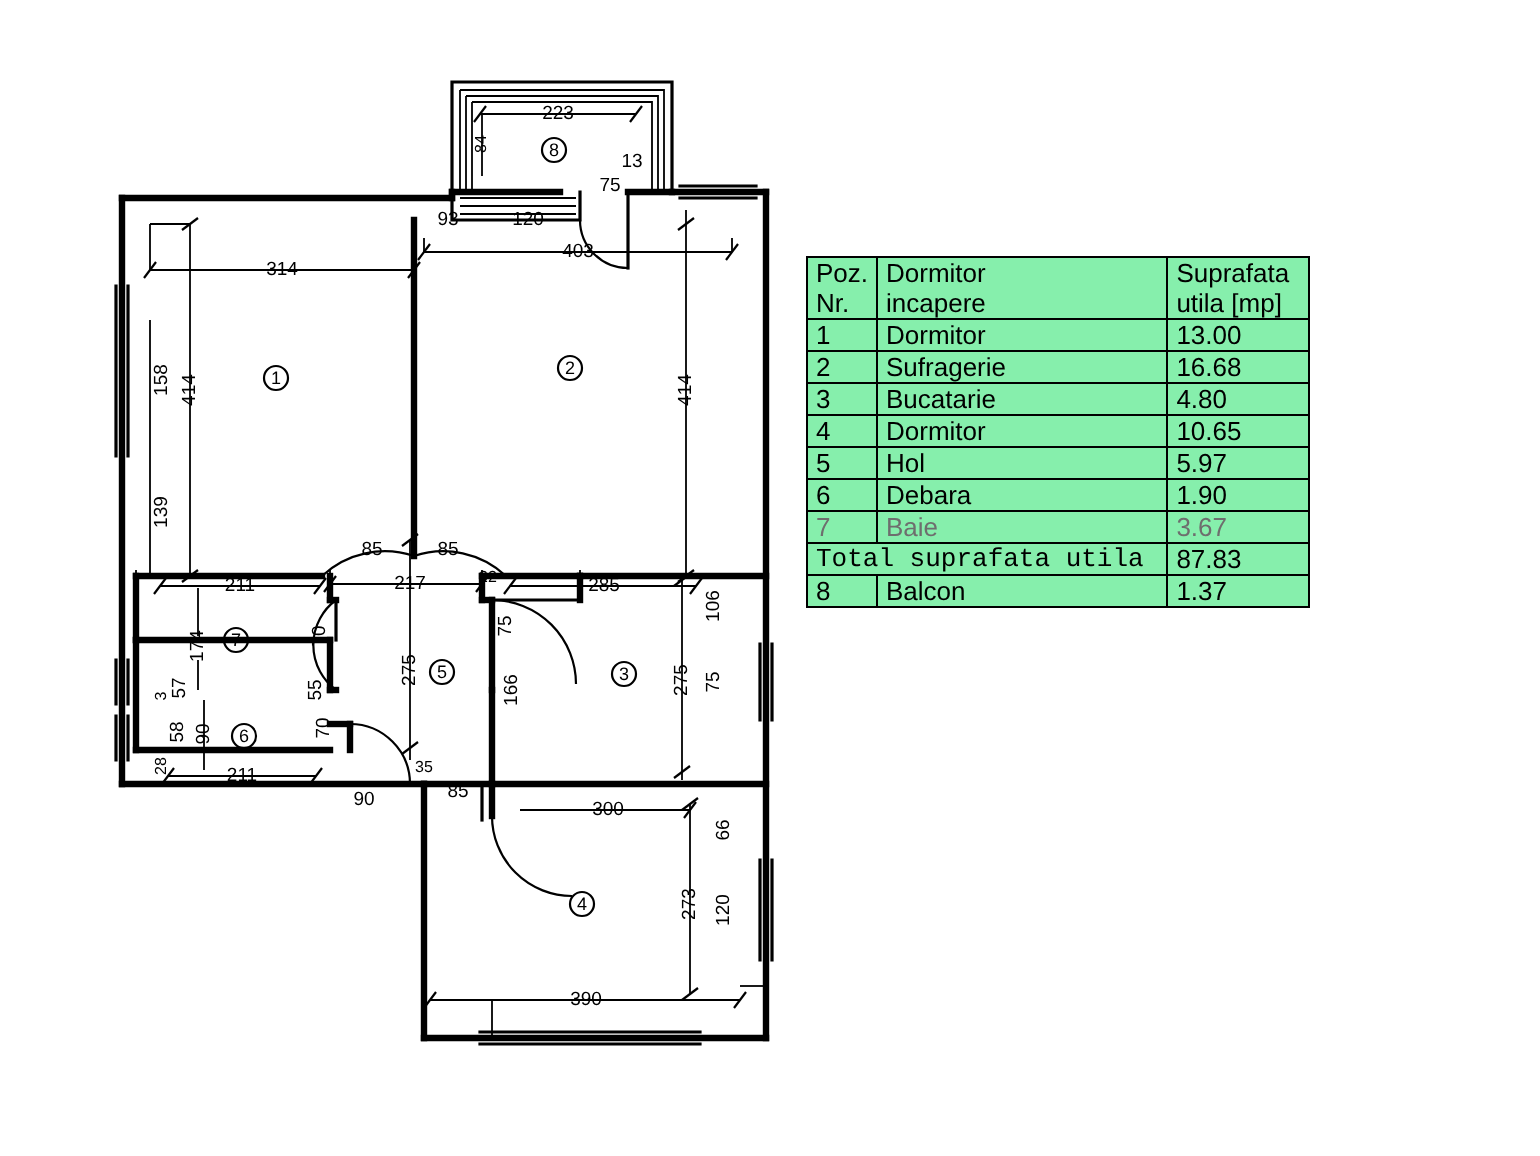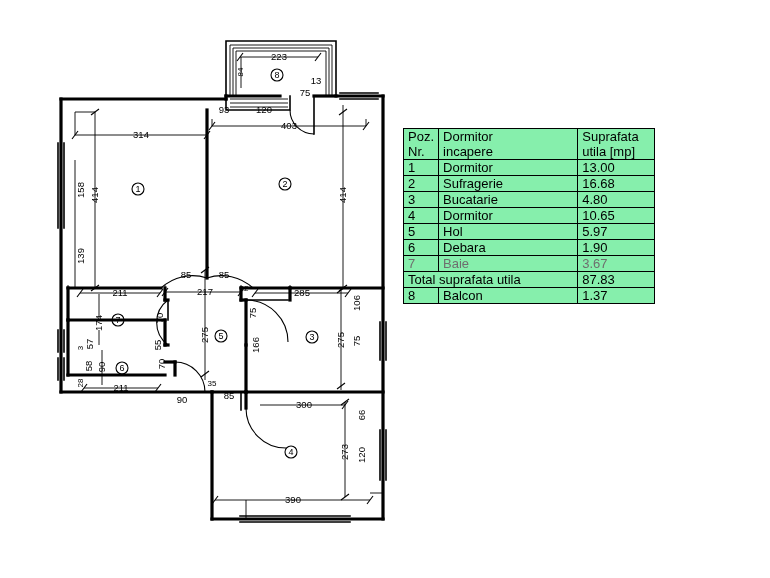--- a/index.html
+++ b/index.html
@@ -33,21 +33,21 @@
        height:15px;line-height:15px;font-weight:normal;text-align:left;
        white-space:nowrap;}
   td.c-poz{width:26px;text-align:center;}
   td.c-name{width:150px;padding-left:8px;}
   td.c-area{width:72px;text-align:center;margin-top:38px;}
   th.h-poz{width:26px;text-align:center;vertical-align:top;padding-top:1px;}
   th.h-name{width:150px;vertical-align:top;padding-top:1px;}
   th.h-area{width:72px;text-align:left;vertical-align:top;padding-top:1px;
         padding-left:6px;margin-top:11px;}
   .hdrcell{height:32px;line-height:15px;}
-  td.c-total{text-align:left;padding-left:2px;}
+  td.c-total{text-align:left;padding-left:2px;font-family:Liberation Mono, monospace;}
   tr.faded td{color:#6e6e6e;}
 </style>
 </head>
 <body>
 
 <div id="stage">
 
   <div id="planwrap">
   <svg id="plan" width="400" height="578" viewBox="0 0 400 578">
 

